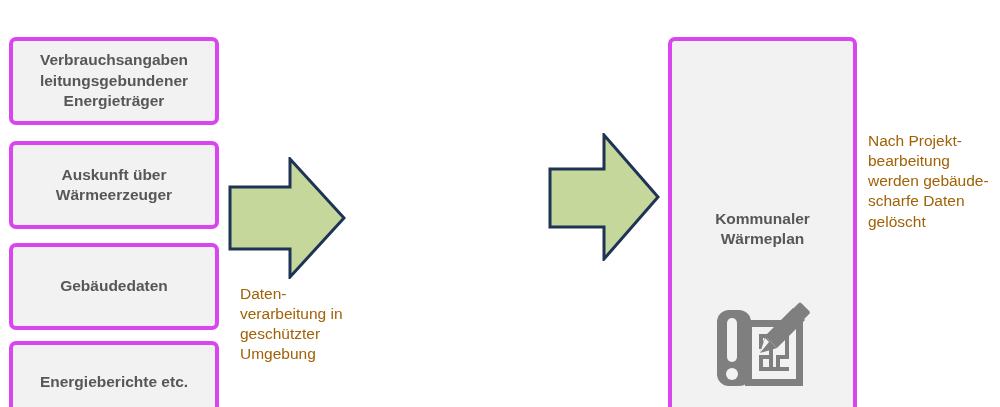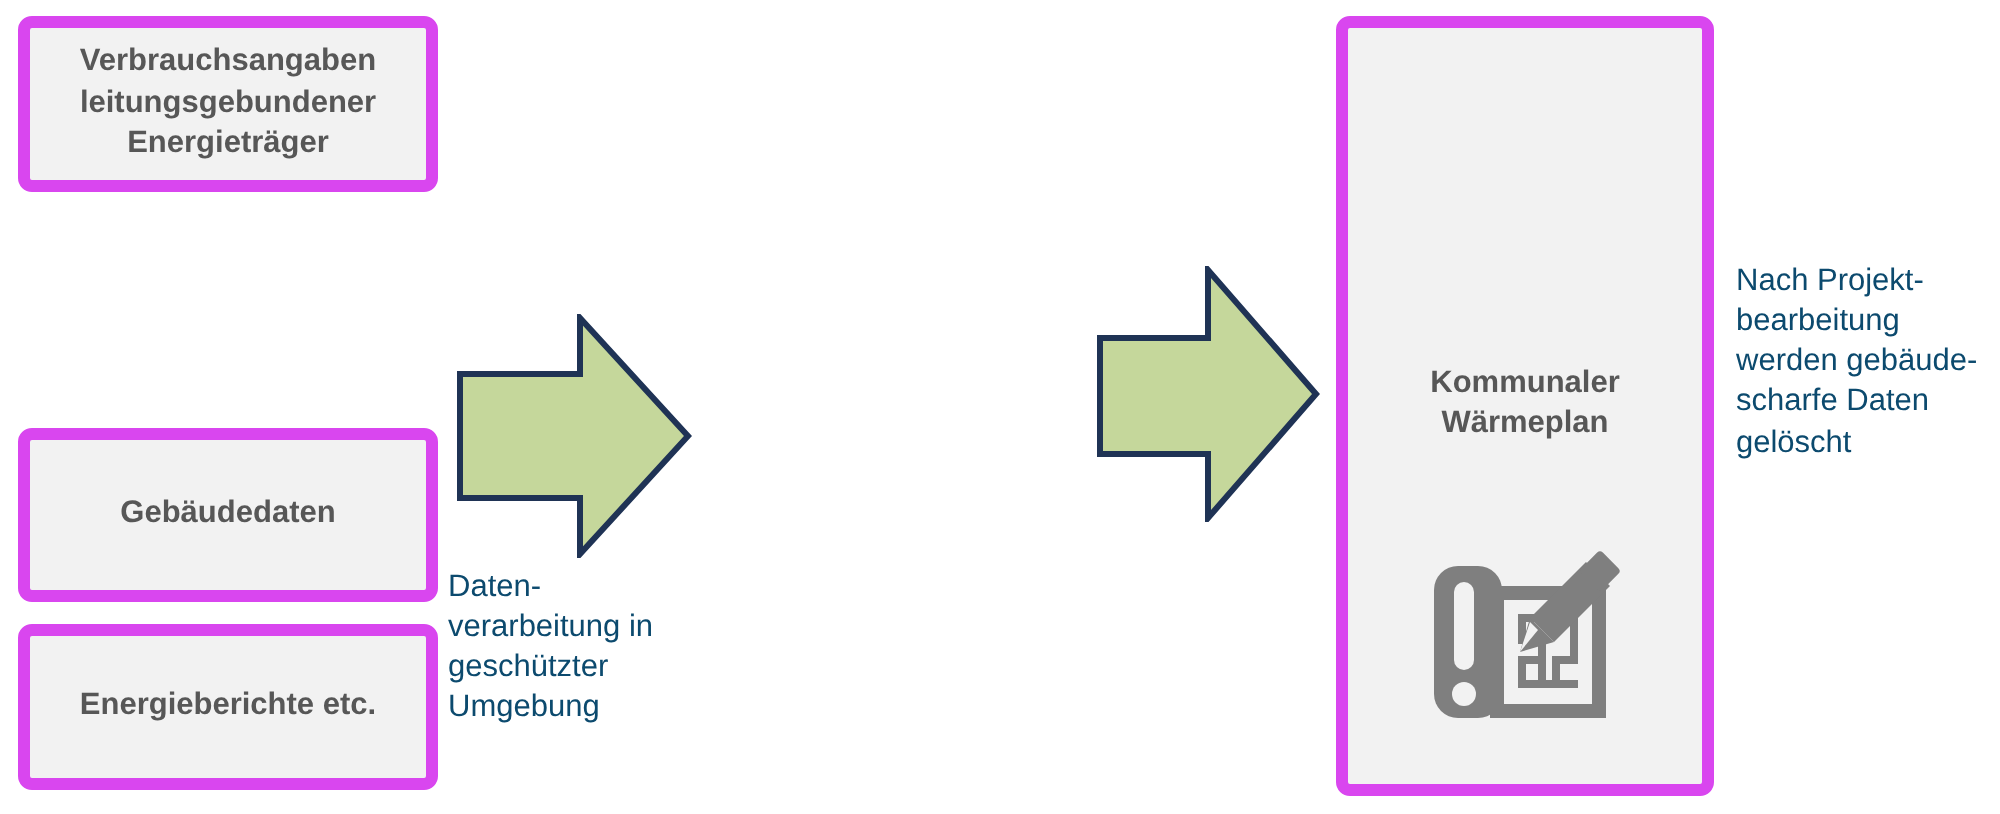--- a/index.html
+++ b/index.html
@@ -16,26 +16,27 @@
     height: 407px;
     background: #ffffff;
     overflow: hidden;
   }
 
   
   .box {
     position: absolute;
     box-sizing: border-box;
     background: #f2f2f2;
-    border: 6px solid #d946ef;
+    border: 4px solid #d946ef;
     border-radius: 7px;
     display: flex;
     align-items: center;
     justify-content: center;
     text-align: center;
+    margin-top: 29px;
   }
   .box-text {
     color: #575757;
     font-weight: bold;
     line-height: 1.32;
     padding: 0 10px;
   }
 
   
   .input-box { left: 9px; width: 210px; }
@@ -85,36 +86,39 @@
   }
 
   
   .arrow { position: absolute; }
   #arrow-1 { left: 228px; top: 157px; width: 118px; height: 122px; }
   #arrow-2 { left: 548px; top: 133px; width: 112px; height: 128px; }
 
   
   .note {
     position: absolute;
-    color: #0c4a6e;
+    color: #a16207;
     font-size: 15.5px;
     line-height: 1.30;
   }
-  #note-processing { left: 224px; top: 284px; width: 124px; }
+  #note-processing { left: 240px; top: 284px; width: 124px; }
   #note-deletion   { left: 868px; top: 131px; width: 128px; }
 </style>
 </head>
 <body>
 
 <div id="canvas">
 
   <div class="box input-box" id="input-box-1">
     <span class="box-text">Verbrauchsangaben leitungsgebundener Energieträger</span>
   </div>
 
+  <div class="box input-box" id="input-box-2">
+    <span class="box-text">Auskunft über Wärmeerzeuger</span>
+  </div>
 
   <div class="box input-box" id="input-box-4">
     <span class="box-text">Energieberichte etc.</span>
   </div>
 
   <div class="box input-box" id="input-box-3">
     <span class="box-text">Gebäudedaten</span>
   </div>
 
   <div class="arrow" id="arrow-1">

